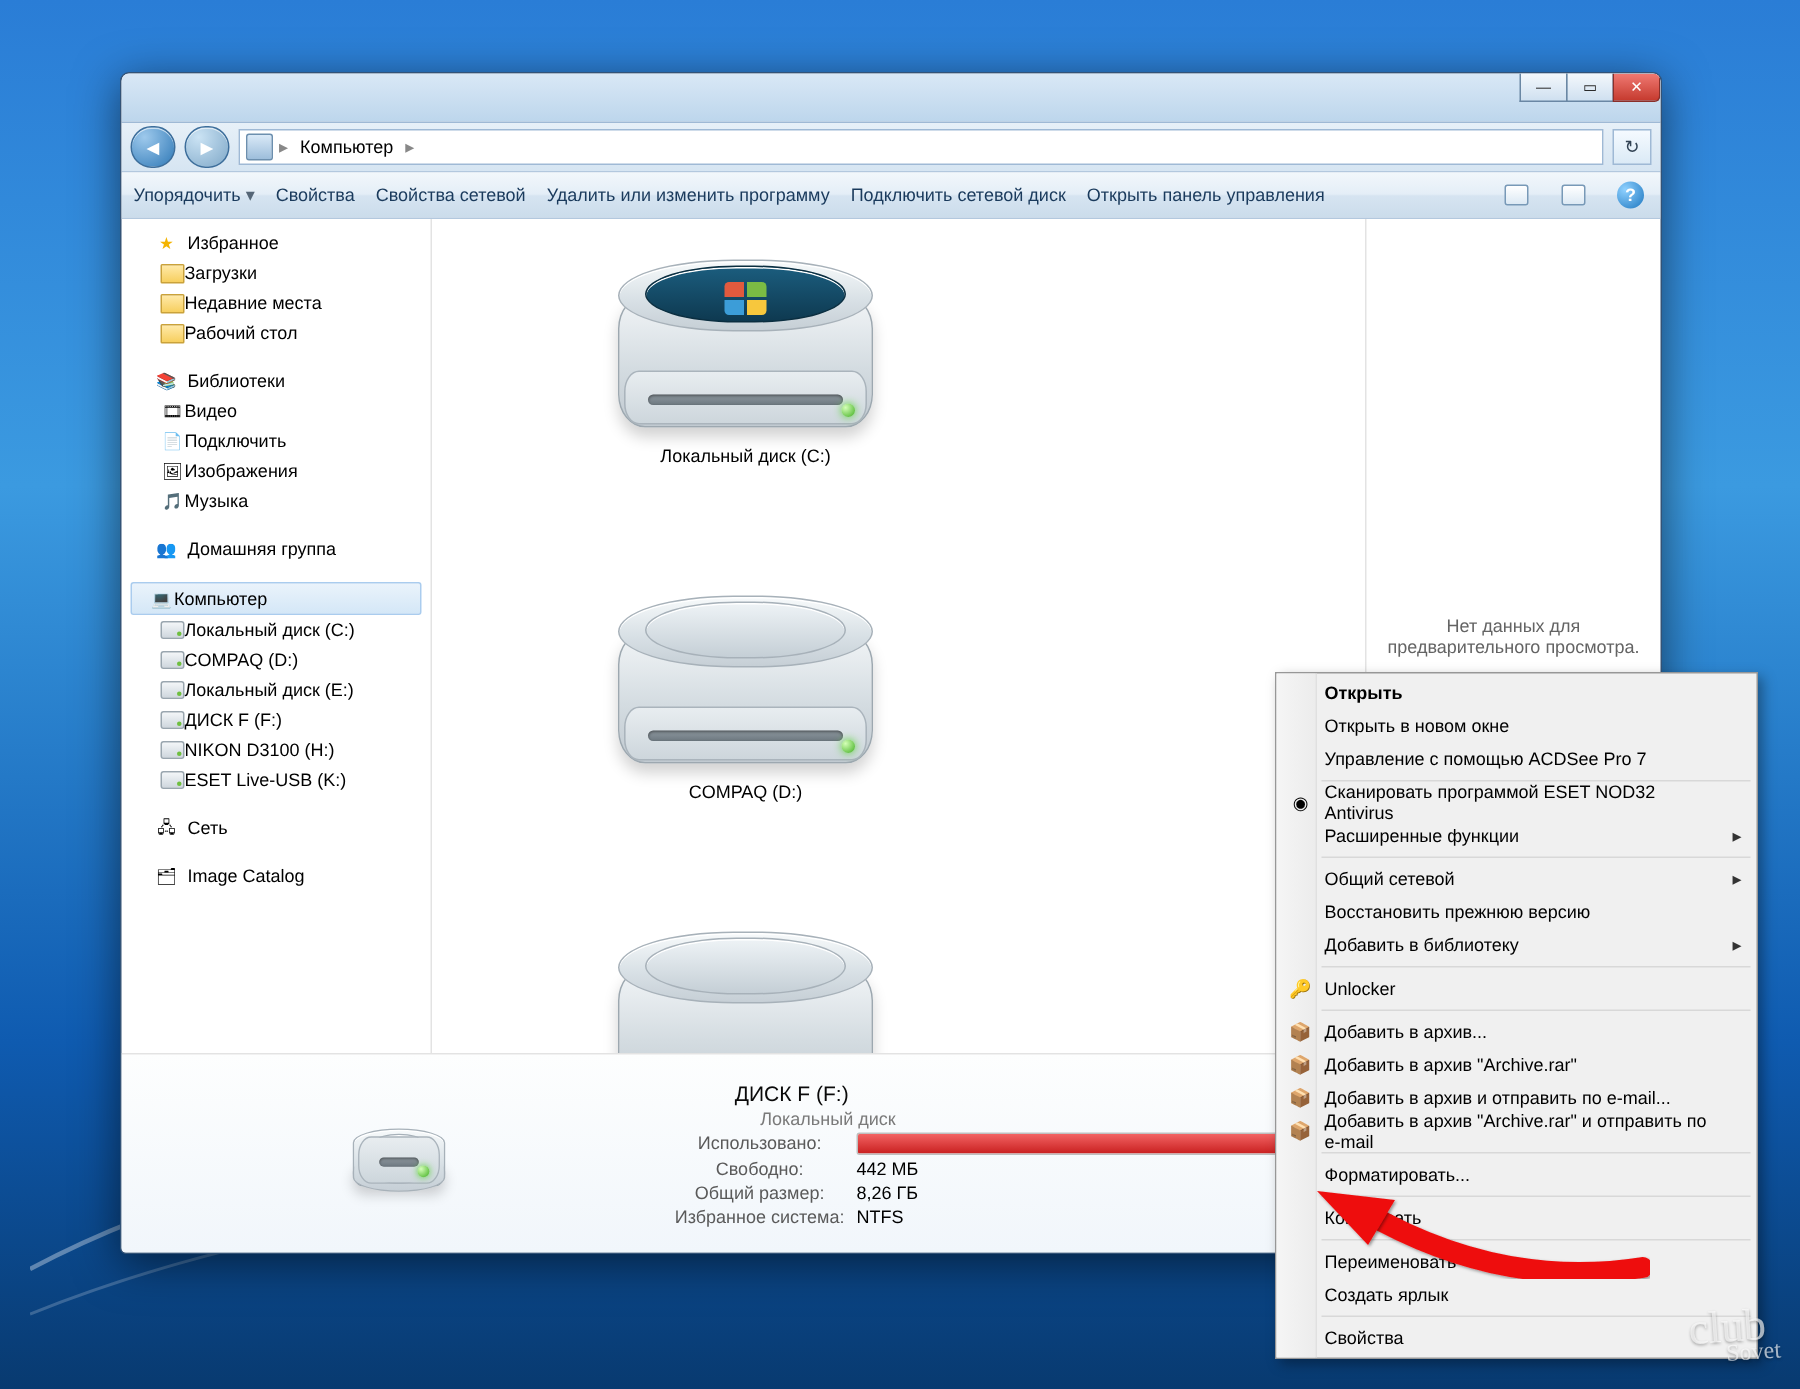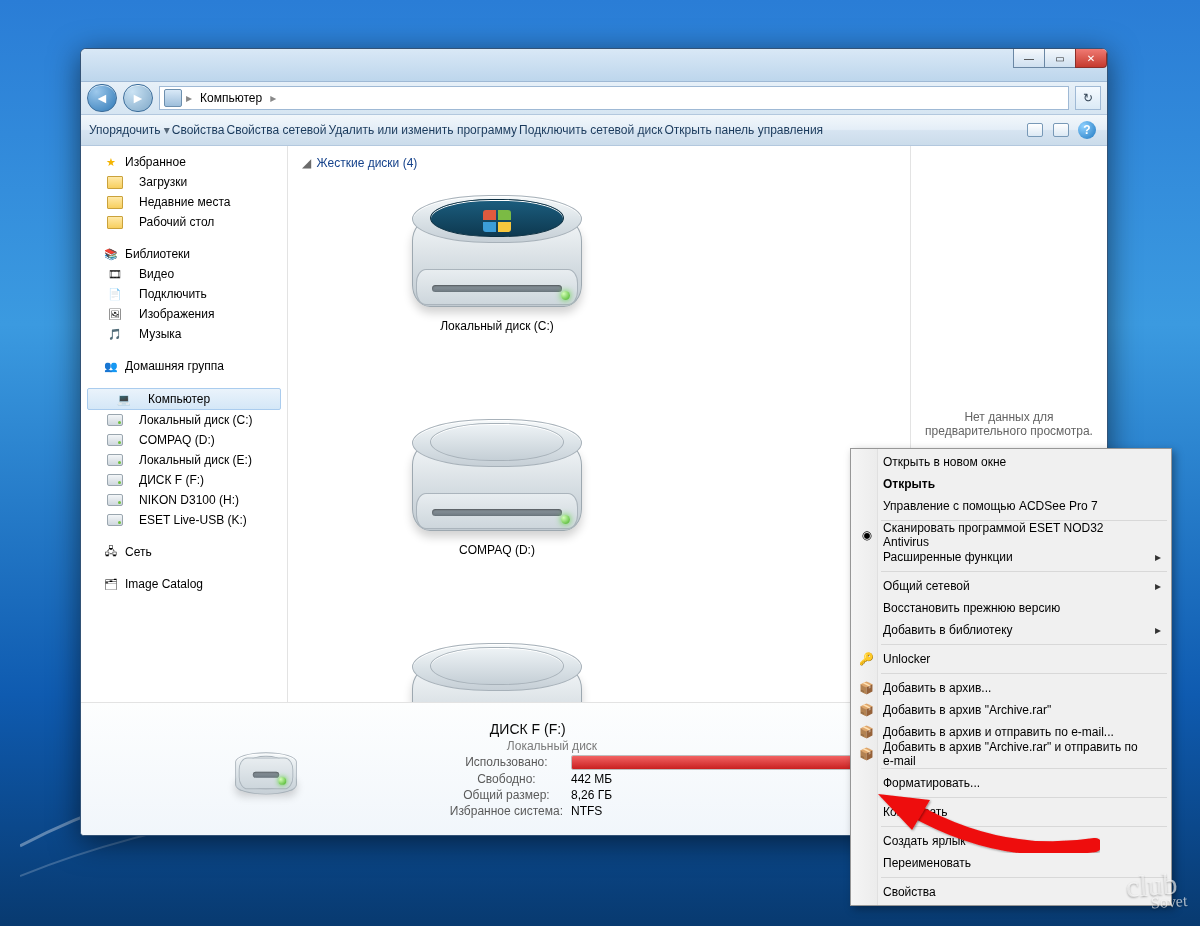--- a/index.html
+++ b/index.html
@@ -11,33 +11,33 @@
 .win-btn.close{background:linear-gradient(180deg,#f07a73,#c53a2e);color:#fff;border-color:#8a2f2a;border-radius:0 0 4px 0}
 .navbar{height:32px;background:linear-gradient(180deg,#e7f0f8,#d6e5f2);border-bottom:1px solid #b3c8de;display:flex;align-items:center;padding:0 6px;gap:6px}
 .nav-btn{width:28px;height:26px;border-radius:14px;background:radial-gradient(circle at 30% 25%,#9ec9ec,#2f79b7);border:1px solid #3d6e9b;box-shadow:inset 0 1px 0 rgba(255,255,255,.6);display:flex;align-items:center;justify-content:center;color:#fff;font-size:14px}
 .nav-btn.sec{background:radial-gradient(circle at 30% 25%,#cbe3f4,#7fa8c8)}
 .addr{flex:1;height:22px;border:1px solid #9fb9d5;background:#fff;display:flex;align-items:center;padding:0 4px;gap:4px}
 .addr .crumb{padding:0 4px}
 .addr .sep{color:#888}
 .addr-icon{width:16px;height:16px;background:linear-gradient(180deg,#d9e9f7,#9dbedb);border:1px solid #6c8fae;border-radius:2px}
 .search{width:210px;height:22px;border:1px solid #9fb9d5;background:#fff;display:flex;align-items:center;padding:0 4px;color:#888;font-style:italic}
 .refresh-btn{width:24px;height:22px;border:1px solid #9fb9d5;background:linear-gradient(180deg,#f5faff,#dbeaf6);display:flex;align-items:center;justify-content:center;color:#345}
-.cmdbar{height:30px;background:linear-gradient(180deg,#f2f7fb,#e4eef7 48%,#d6e4f1 52%,#cbdceb);border-bottom:1px solid #b3c8de;display:flex;align-items:center;padding:0 8px;gap:2px;color:#1a3a5c}
+.cmdbar{height:30px;background:linear-gradient(180deg,#f2f7fb,#e4eef7 48%,#d6e4f1 52%,#cbdceb);border-bottom:1px solid #b3c8de;display:flex;align-items:center;padding:0 8px;gap:14px;color:#1a3a5c}
 .cmdbar .cmd{cursor:default;white-space:nowrap}
 .cmdbar .cmd.dd::after{content:" ▾";color:#567}
 .cmdbar .spacer{flex:1}
 .cmdbar .ic{width:22px;height:22px;border:1px solid transparent;display:flex;align-items:center;justify-content:center;border-radius:2px}
 .cmdbar .ic .sq{width:14px;height:12px;border:1px solid #7899b7;background:linear-gradient(180deg,#fff,#dce9f4);border-radius:2px}
 .cmdbar .help{width:18px;height:18px;border-radius:50%;background:radial-gradient(circle at 30% 30%,#8fd1ff,#1e77c0);color:#fff;display:flex;align-items:center;justify-content:center;font-weight:bold}
 .body{display:flex;height:556px}
 .sidebar{width:198px;border-right:1px solid #e3e3e3;padding:6px 4px;overflow:hidden}
 .side-group{margin-bottom:12px}
 .side-head{display:flex;align-items:center;gap:6px;padding:2px 4px;font-weight:400}
 .side-head::before{content:"";width:8px;height:8px;display:inline-block}
-.side-item{display:flex;align-items:center;gap:16px;padding:2px 4px 2px 22px;white-space:nowrap}
+.side-item{display:flex;align-items:center;gap:0;padding:2px 4px 2px 22px;white-space:nowrap}
 .side-item.sel{background:linear-gradient(180deg,#eaf3fb,#d4e7f7);border:1px solid #aaccee;border-radius:2px;margin:0 2px;padding-left:20px}
 .ic16{width:16px;height:16px;display:inline-flex;align-items:center;justify-content:center;font-size:11px}
 .star{color:#f4b400}
 .disk-ic{width:16px;height:10px;background:linear-gradient(180deg,#f3f6f8,#cfd7de);border:1px solid #9aa6af;border-radius:2px;position:relative}
 .disk-ic::after{content:"";position:absolute;right:1px;bottom:1px;width:3px;height:3px;background:#6fbf3f;border-radius:50%}
 .folder-ic{width:14px;height:11px;background:linear-gradient(180deg,#ffe9a8,#f7cf5f);border:1px solid #caa23b;border-radius:1px}
 .content{flex:1;padding:8px 12px;overflow:hidden;background:#fff}
 .group-label{color:#15428b;padding:2px 2px 6px}
 .group-label .arrow{color:#6b6b6b;margin-right:2px}
 .drives{display:flex;flex-wrap:wrap;gap:60px 60px;padding-left:40px}
@@ -236,21 +236,20 @@
       </div>
       <div class="side-group">
         <div class="side-head">
             <span class="ic16">🗂</span>
             <span>Image Catalog</span>
           </div>
       </div>
     </div>
 
     <div class="content">
-      <div class="group-label"><span class="arrow">◢</span> <span>Жесткие диски (4)</span></div>
       <div class="drives">
         <div class="drive">
           <div class="hdd os">
               <div class="body3d"></div>
               <div class="top"></div>
               <div class="top inner"></div>
               <div class="winlogo">
                 <span></span>
                 <span></span>
                 <span></span>
@@ -313,27 +312,27 @@
       <div class="k">Общий размер:</div>
       <div>8,26 ГБ</div>
       <div class="k">Избранное система:</div>
       <div>NTFS</div>
     </div>
   </div>
 </div>
 
 <div class="ctx">
   <div class="iconbar"></div>
-  <div class="row">
-      <span>Открыть в новом окне</span>
-    </div>
   <div class="row bold">
       <span>Открыть</span>
     </div>
   <div class="row">
+      <span>Открыть в новом окне</span>
+    </div>
+  <div class="row">
       <span>Управление с помощью ACDSee Pro 7</span>
     </div>
   <hr>
   <div class="row">
       <span class="iconL">◉</span>
       <span>Сканировать программой ESET NOD32 Antivirus</span>
     </div>
   <div class="row">
       <span>Расширенные функции</span>
       <span class="sub-ar">▸</span>
@@ -375,24 +374,24 @@
   <hr>
   <div class="row">
       <span>Форматировать...</span>
     </div>
   <hr>
   <div class="row">
       <span>Копировать</span>
     </div>
   <hr>
   <div class="row">
+      <span>Переименовать</span>
+    </div>
+  <div class="row">
       <span>Создать ярлык</span>
-    </div>
-  <div class="row">
-      <span>Переименовать</span>
     </div>
   <hr>
   <div class="row">
       <span>Свойства</span>
     </div>
 </div>
 
 <div class="arrow-anno">
   <svg viewBox="0 0 230 70">
       <defs>

